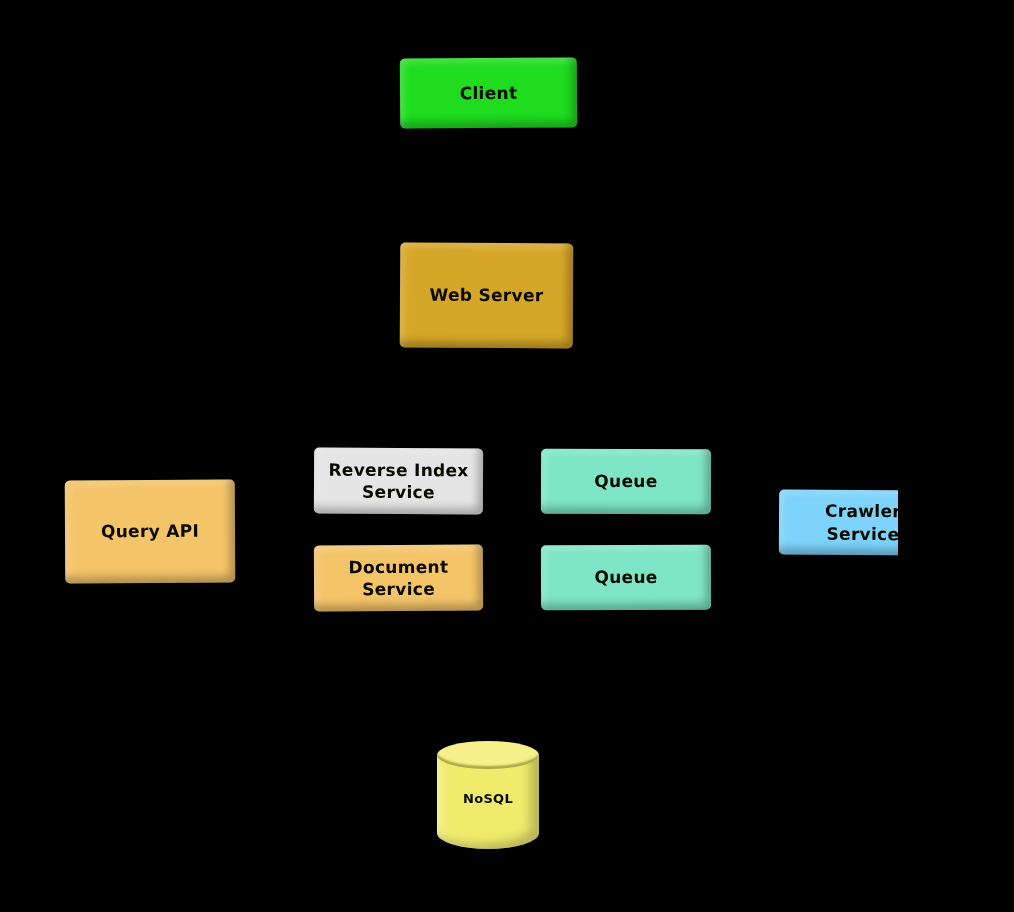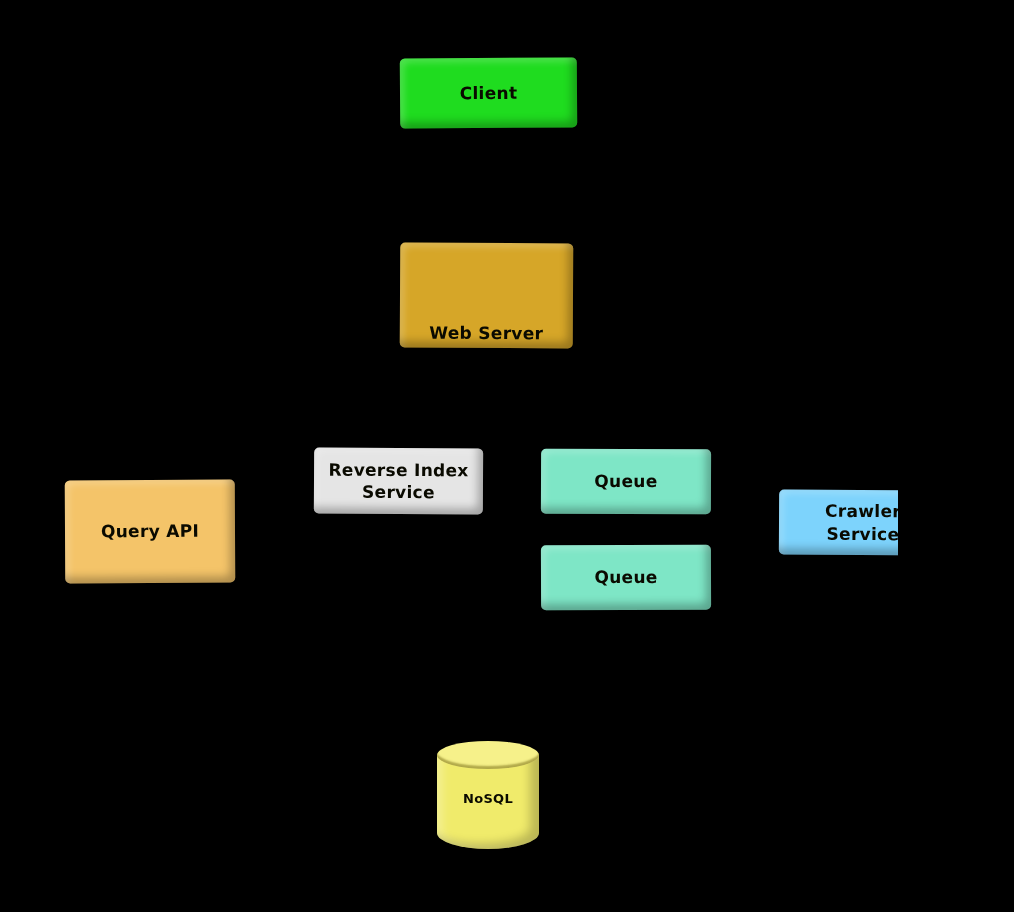--- a/index.html
+++ b/index.html
@@ -83,32 +83,35 @@
 </style>
 </head>
 <body>
 
 <div class="canvas">
 
   <div class="node n-client" style="background: rgb(31, 220, 31);">
     <span class="label">Client</span>
   </div>
 
-  <div class="node n-web-server" style="background: rgb(214, 166, 40); align-items: flex-end;">
+  <div class="node n-web-server" style="background: rgb(214, 166, 40);">
     <span class="label">Web Server</span>
   </div>
 
   <div class="node n-query-api" style="background: rgb(244, 196, 105);">
     <span class="label">Query API</span>
   </div>
 
   <div class="node n-reverse-index" style="background: #e5e5e5;">
     <span class="label">Reverse Index Service</span>
   </div>
 
+  <div class="node n-document" style="background: rgb(244, 196, 105);">
+    <span class="label">Document Service</span>
+  </div>
 
   <div class="node n-queue-top" style="background: rgb(126, 230, 198);">
     <span class="label">Queue</span>
   </div>
 
   <div class="node n-queue-bottom" style="background: rgb(126, 230, 198);">
     <span class="label">Queue</span>
   </div>
 
   <div class="node n-crawler" style="background: #7dd3fc;">

